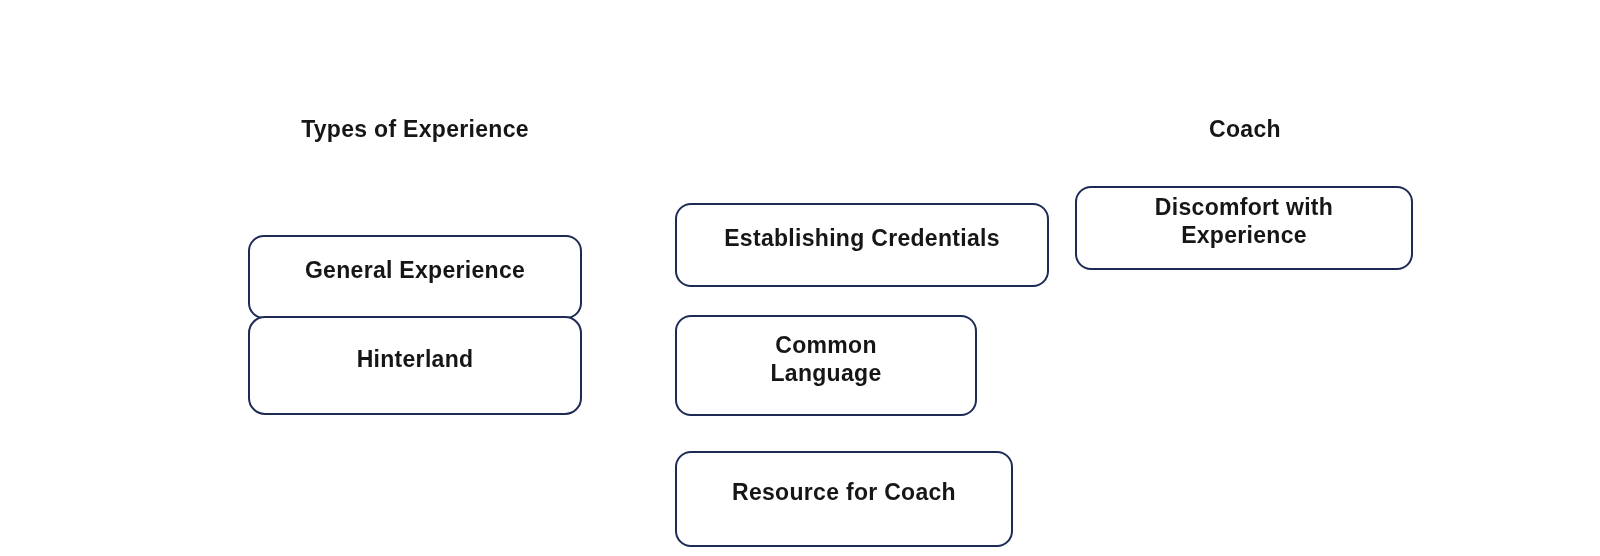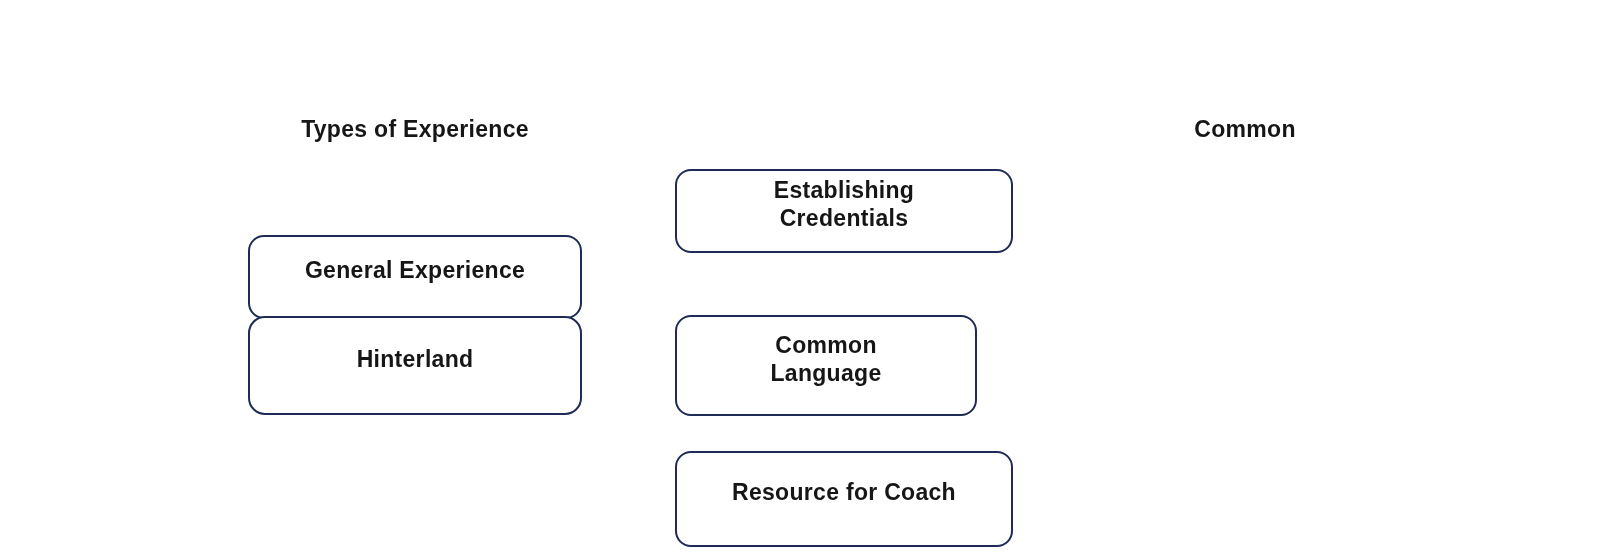--- a/index.html
+++ b/index.html
@@ -48,21 +48,21 @@
     line-height: 28px;
     letter-spacing: 0.3px;
     color: var(--text-color);
   }
   
   .h-col1 { left: 213px; top: 68px; }
   .b-general    { left: 216px; top: 155px; width: 334px; height: 84px; margin-top: 48px; }
   .b-hinterland { left: 216px; top: 284px; width: 334px; height: 99px; border-radius: 17px; }
   
   .h-col2 { left: 632px; top: 68px; }
-  .b-credentials { left: 643px; top: 137px; width: 338px; height: 84px; }
+  .b-credentials { left: 643px; top: 171px; width: 374px; height: 84px; }
   .b-language    { left: 643px; top: 283px; width: 302px; height: 101px; }
   .b-resource    { left: 643px; top: 419px; width: 338px; height: 96px; }
   
   .h-col3 { left: 1043px; top: 68px; }
   .b-discomfort { left: 1043px; top: 154px; width: 338px; height: 84px; }
 </style>
 </head>
 <body>
 
 <div class="canvas">
@@ -83,16 +83,19 @@
   </div>
 
   <div class="node-box b-language">
     <span class="node-label">Common Language</span>
   </div>
 
   <div class="node-box b-resource">
     <span class="node-label">Resource for Coach</span>
   </div>
 
-  <div class="col-header h-col3">Common</div>
+  <div class="col-header h-col3">Coach</div>
 
+  <div class="node-box b-discomfort">
+    <span class="node-label">Discomfort with Experience</span>
+  </div>
 
 </div>
 
 </body></html>

